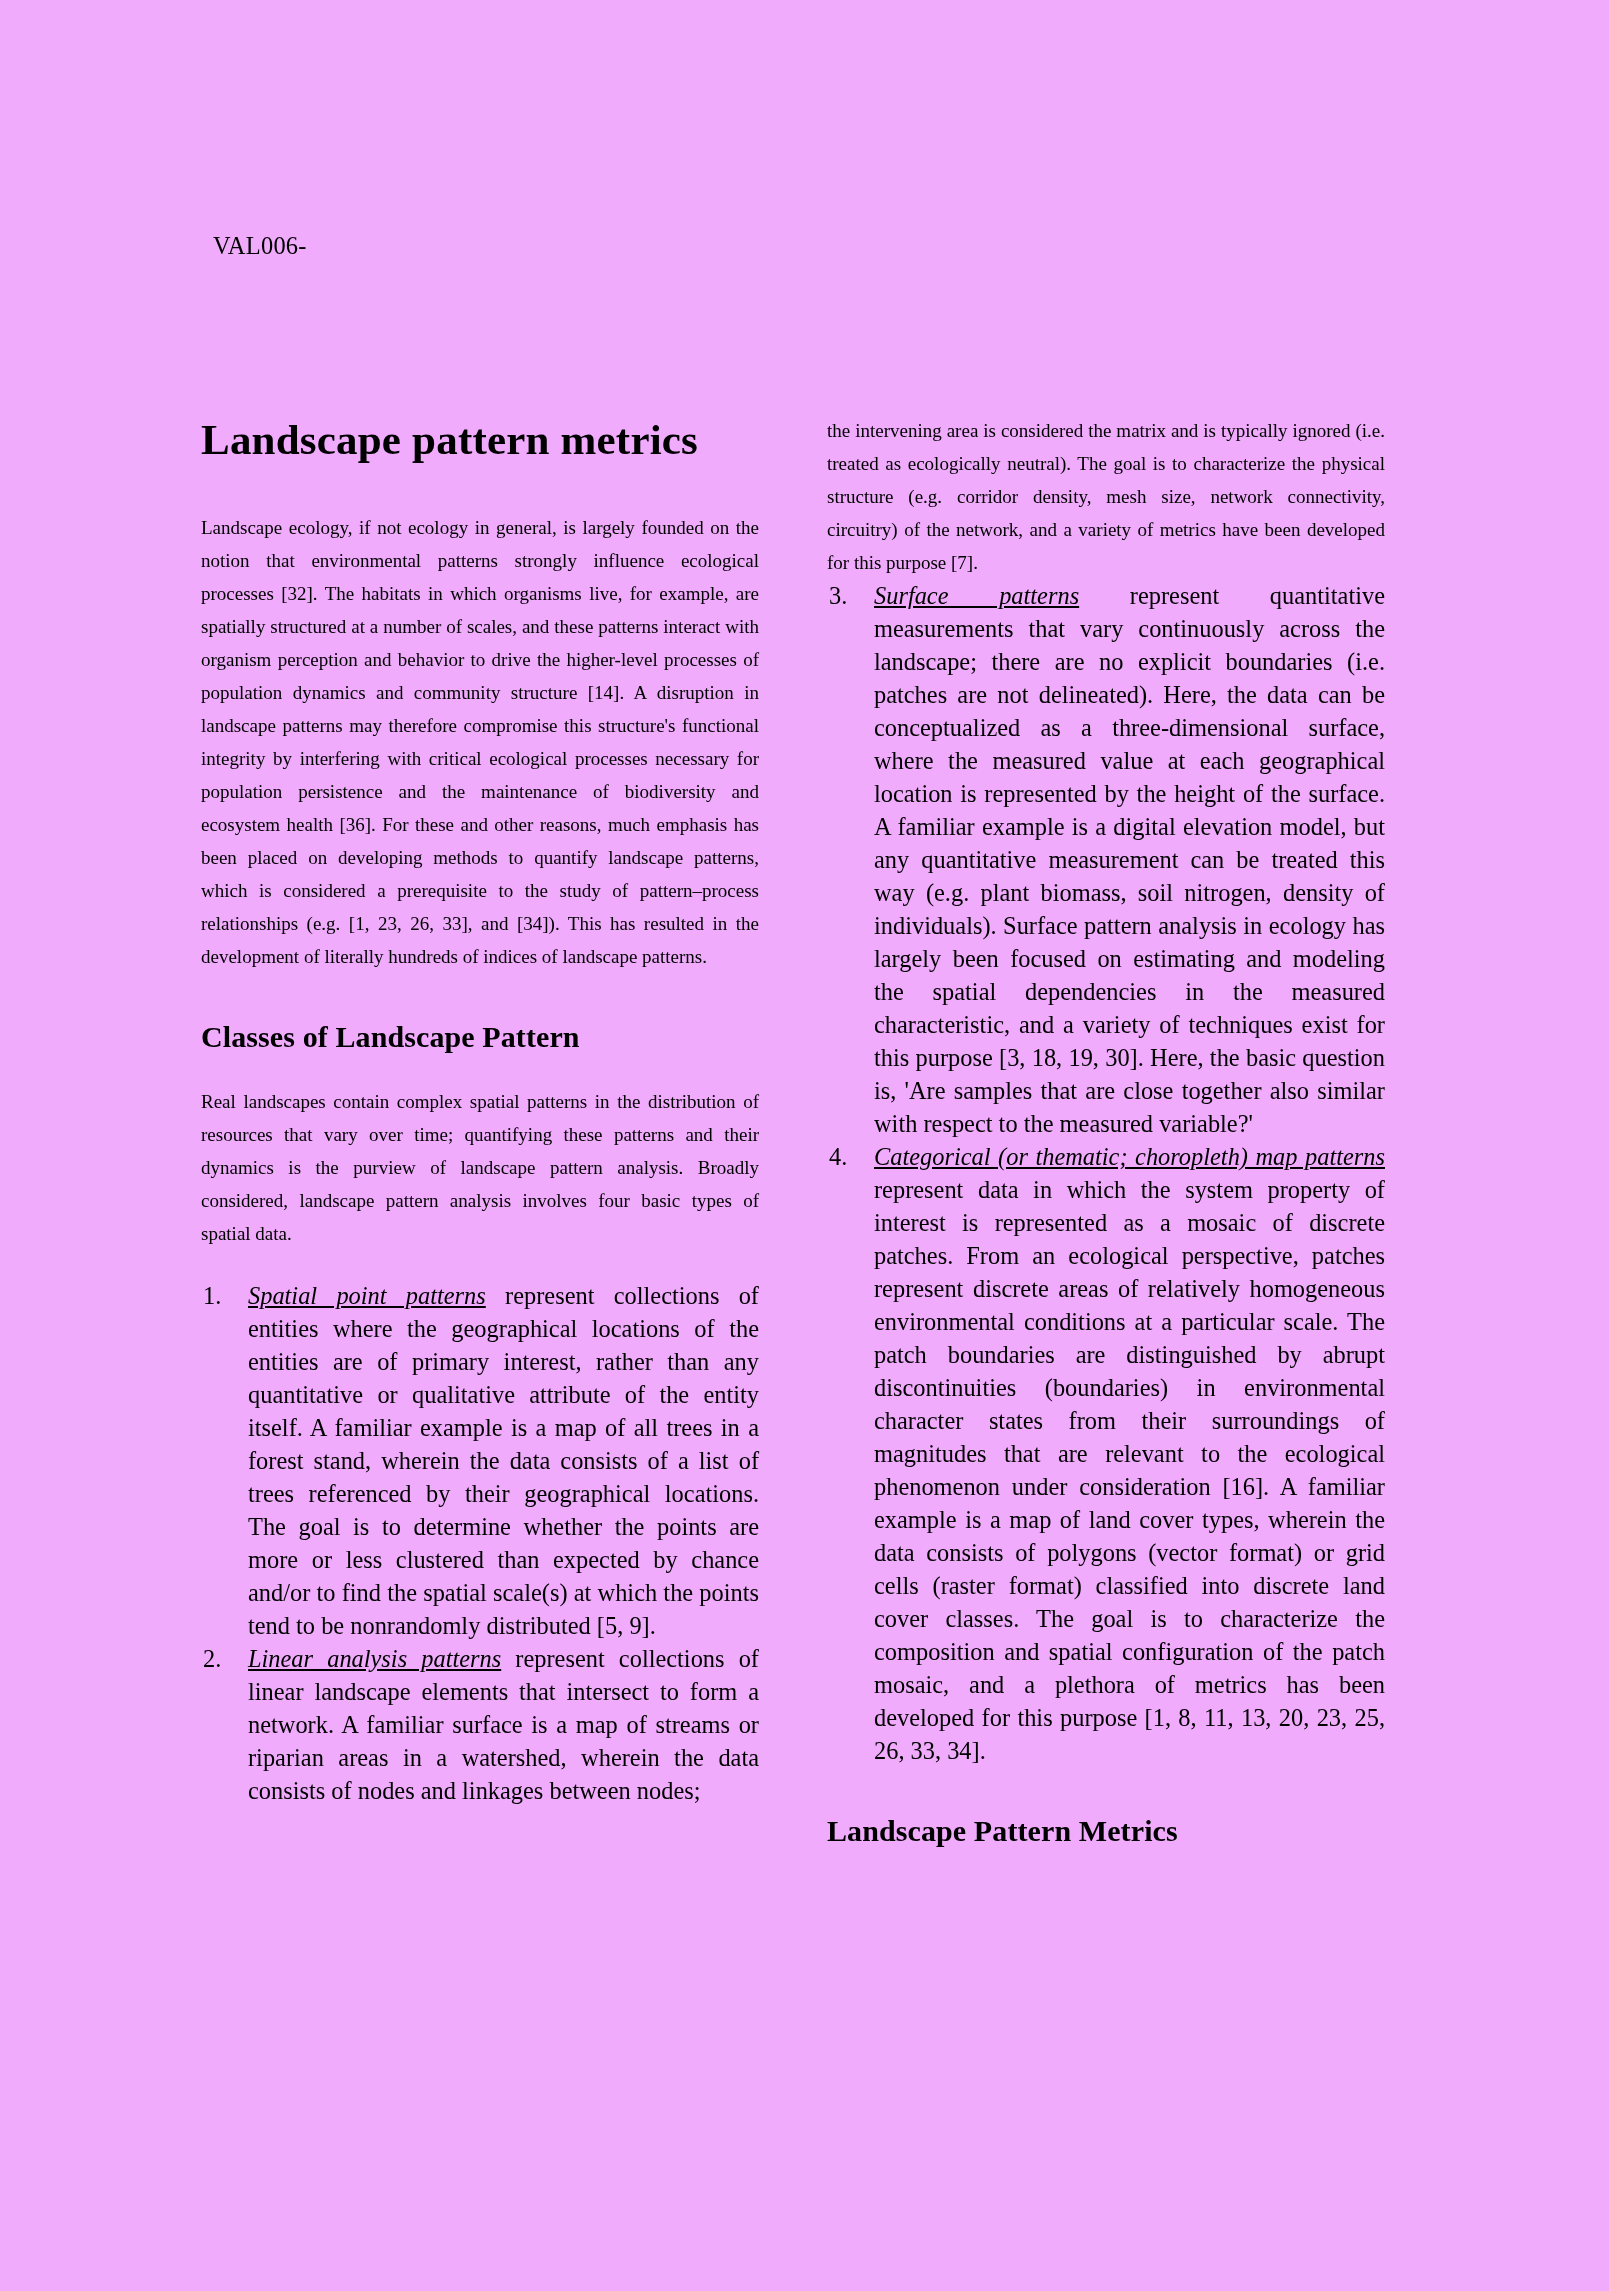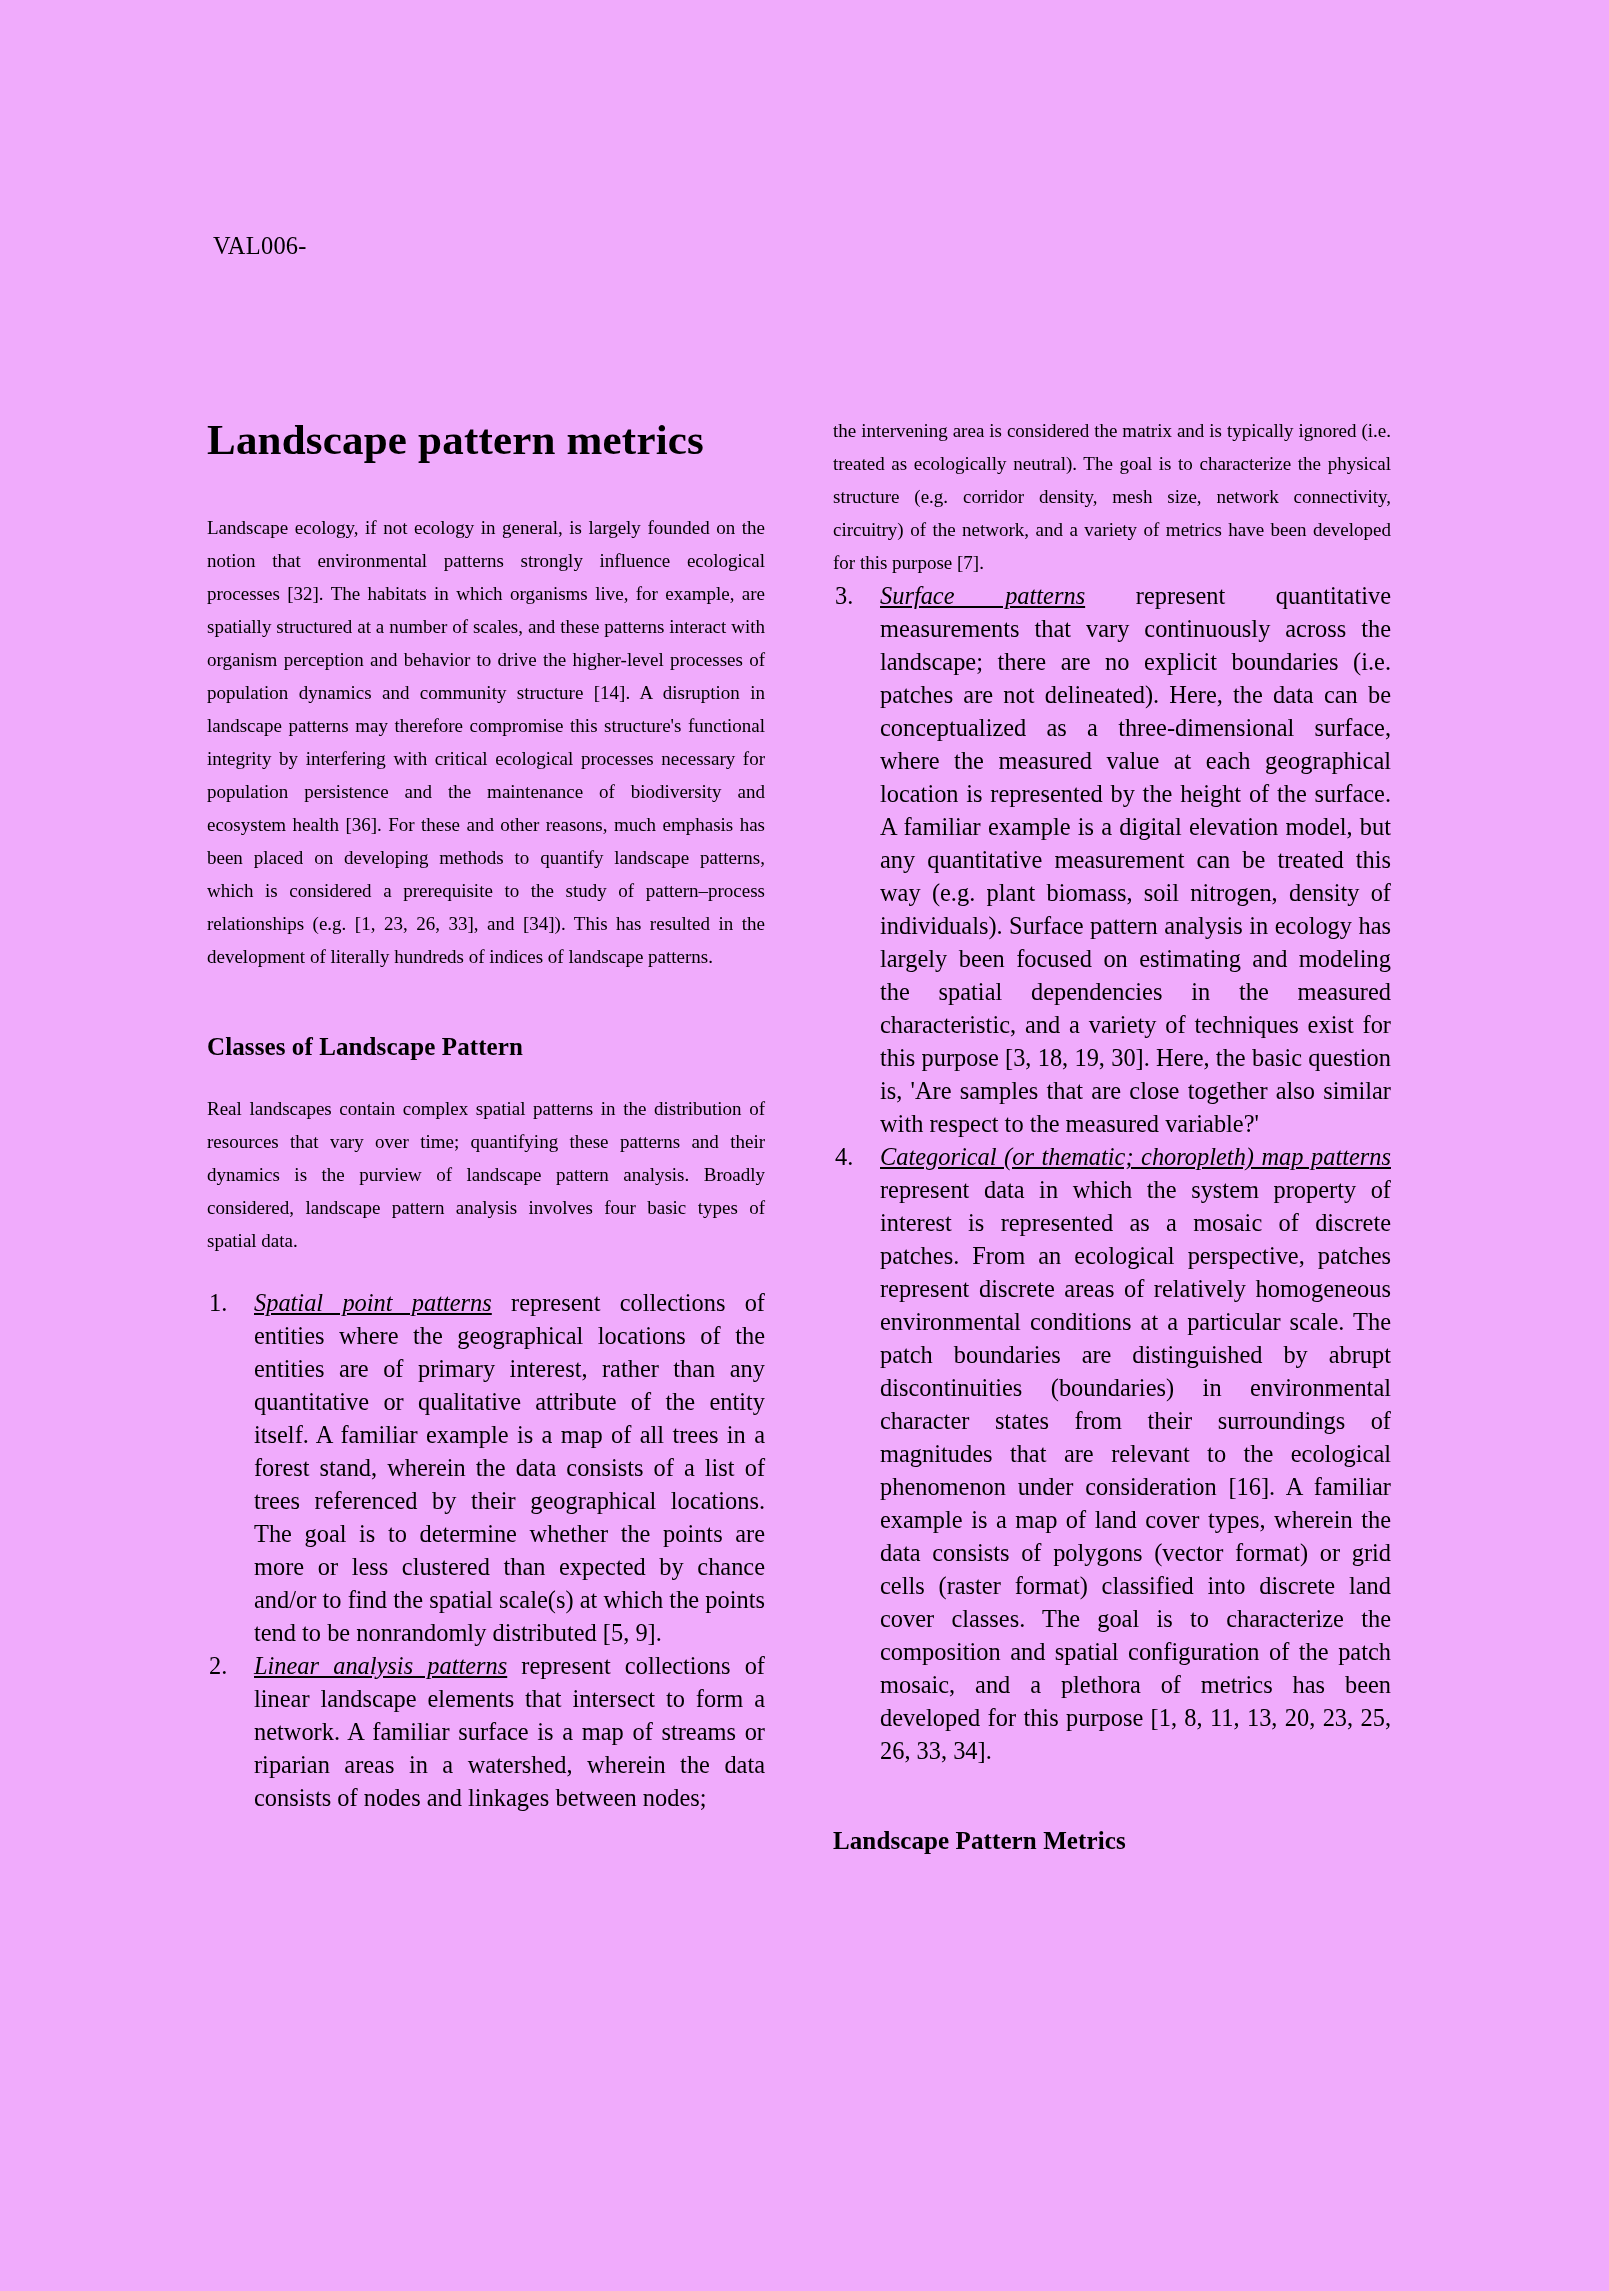--- a/index.html
+++ b/index.html
@@ -30,42 +30,42 @@
     left: 213px;
     top: 234px;
     font-size: 24.4px;
     letter-spacing: 0.3px;
     line-height: 1;
   }
 
   
   .columns {
     position: absolute;
-    left: 207px;
+    left: 201px;
     top: 414px;
     width: 1185px;
     display: flex;
     gap: 68px;
   }
   .col {
     width: 558px;
   }
 
   h1.doc-title {
     font-size: 43px;
     font-weight: bold;
     line-height: 1.22;
     margin: 0 0 45px 0;
     letter-spacing: 0.2px;
   }
 
   h2.section-head {
-    font-size: 25px;
+    font-size: 30px;
     font-weight: bold;
-    margin: 58px 0 29px 0;
+    margin: 45px 0 29px 0;
     line-height: 1.25;
     letter-spacing: 0.1px;
   }
 
   p.body {
     font-size: 19px;
     line-height: 33px;
     margin: 0 0 0 0;
     text-align: justify;
     text-justify: inter-word;

